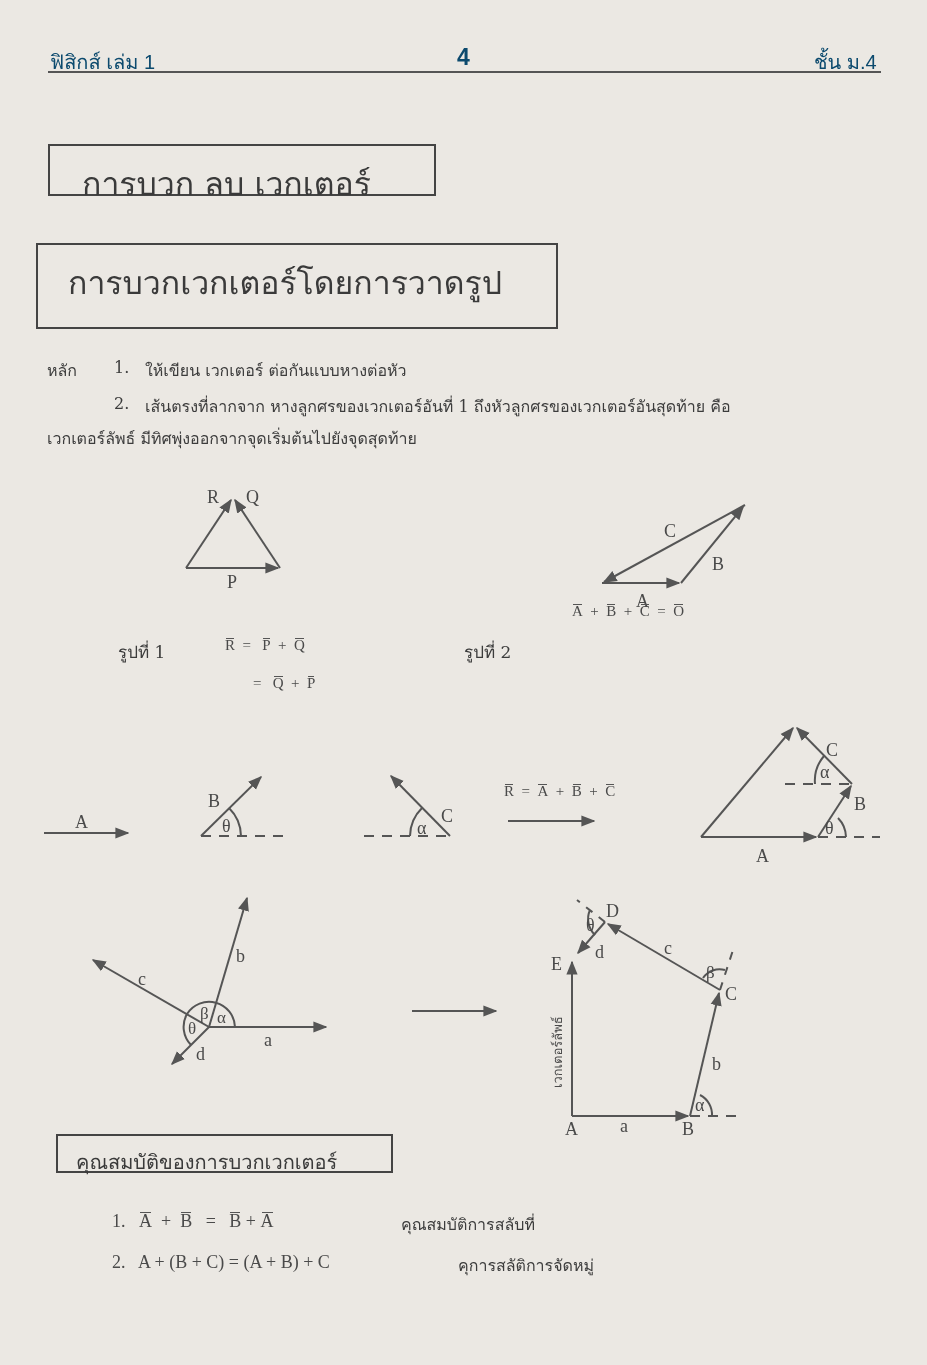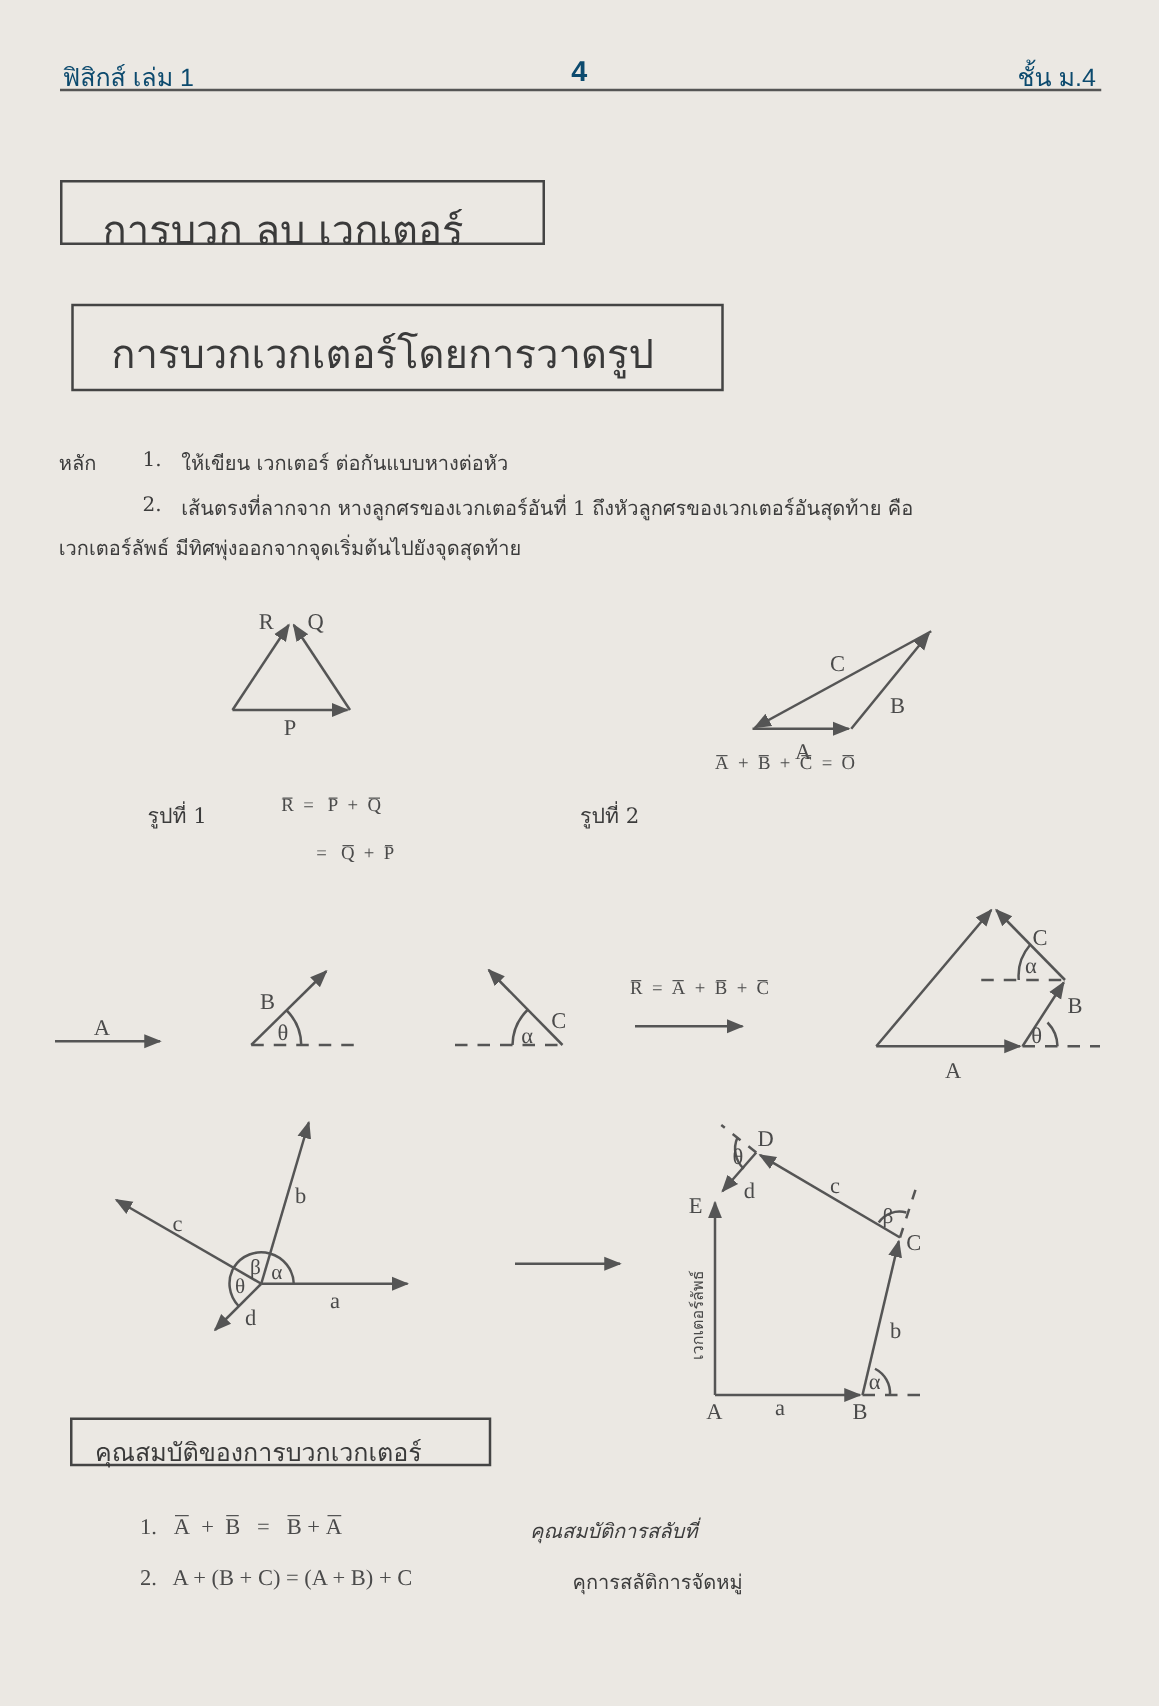--- a/index.html
+++ b/index.html
@@ -26,21 +26,21 @@
 <body>
 
 <div class="abs hdr" style="left:50px; top:46px;">ฟิสิกส์ เล่ม 1</div>
 <div class="abs hdr" style="left:457px; top:44px; font-size:23px; font-weight:bold;">4</div>
 <div class="abs hdr" style="left:814px; top:46px;">ชั้น ม.4</div>
 <div class="rule"></div>
 
 <div class="box" style="left:48px; top:144px; width:388px; height:52px;">
   <div class="box-title" style="left:32px; top:12px; font-size:32px;">การบวก ลบ เวกเตอร์</div>
 </div>
-<div class="box" style="left:57px; top:243px; width:522px; height:70px;">
+<div class="box" style="left:36px; top:243px; width:522px; height:86px;">
   <div class="box-title" style="left:30px; top:12px; font-size:32px;">การบวกเวกเตอร์โดยการวาดรูป</div>
 </div>
 
 <div class="txt" style="left:47px; top:358px;">หลัก</div>
 <div class="txt" style="left:114px; top:358px;">1.</div>
 <div class="txt" style="left:145px; top:358px;">ให้เขียน เวกเตอร์ ต่อกันแบบหางต่อหัว</div>
 <div class="txt" style="left:114px; top:394px;">2.</div>
 <div class="txt" style="left:145px; top:394px;">เส้นตรงที่ลากจาก หางลูกศรของเวกเตอร์อันที่ 1 ถึงหัวลูกศรของเวกเตอร์อันสุดท้าย คือ</div>
 <div class="txt" style="left:47px; top:426px;">เวกเตอร์ลัพธ์ มีทิศพุ่งออกจากจุดเริ่มต้นไปยังจุดสุดท้าย</div>
 
@@ -187,21 +187,21 @@
 <div class="eq" style="left:112px; top:1211px; font-size:18px;">
   <span>1.</span>&nbsp;&nbsp;
   <span class="vec">A</span>
   &nbsp;<span>+</span>&nbsp;
   <span class="vec">B</span>
   &nbsp;&nbsp;<span>=</span>&nbsp;&nbsp;
   <span class="vec">B</span>
   <span>+</span>
   <span class="vec">A</span>
 </div>
-<div class="txt" style="left:424px; top:1212px;font-style:italic;">คุณสมบัติการสลับที่</div>
+<div class="txt" style="left:401px; top:1212px;">คุณสมบัติการสลับที่</div>
 
 <div class="eq" style="left:112px; top:1252px; font-size:18px;">
   <span>2.</span>&nbsp;&nbsp;
   <span>A + (B + C)</span>
   <span>=</span>
   <span>(A + B) + C</span>
 </div>
 <div class="txt" style="left:458px; top:1253px;">คุการสลัติการจัดหมู่</div>
 
 </body></html>

